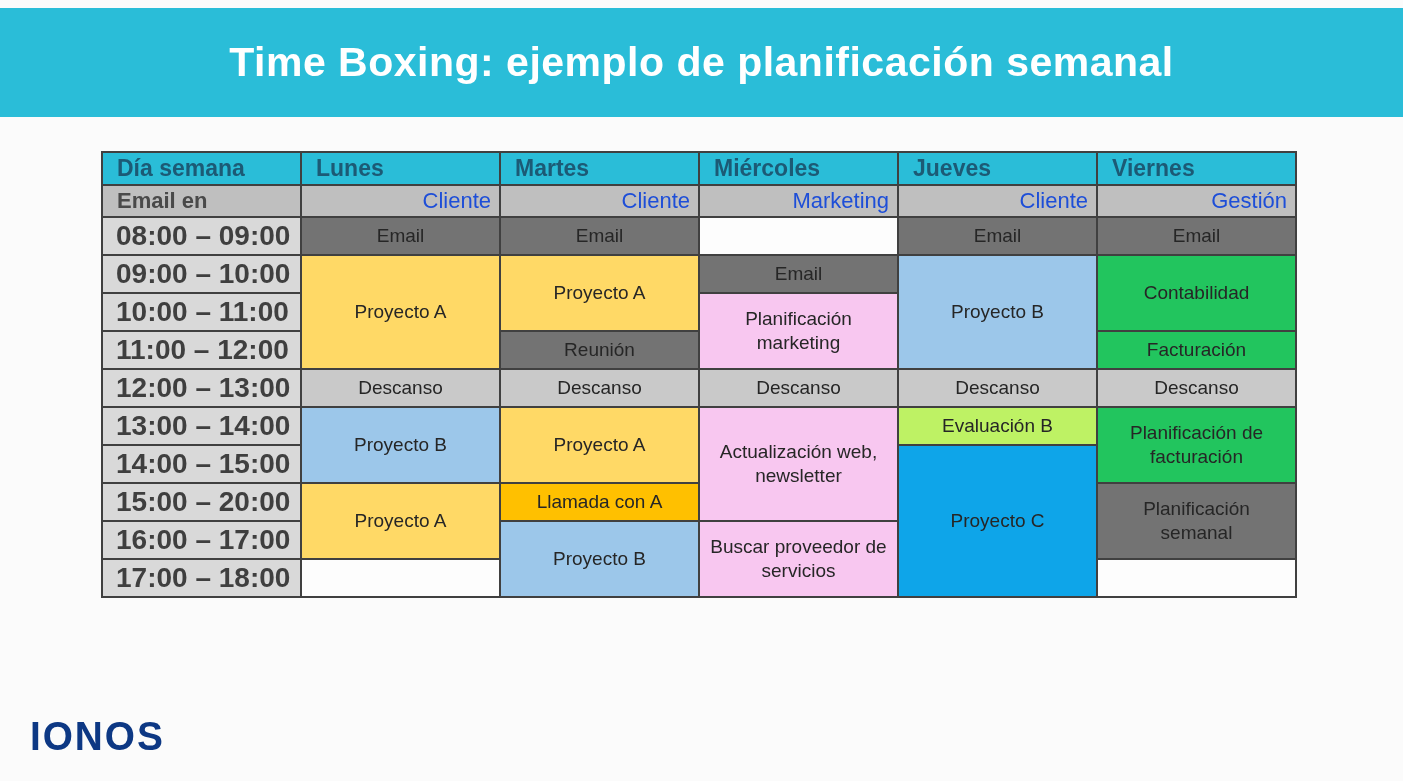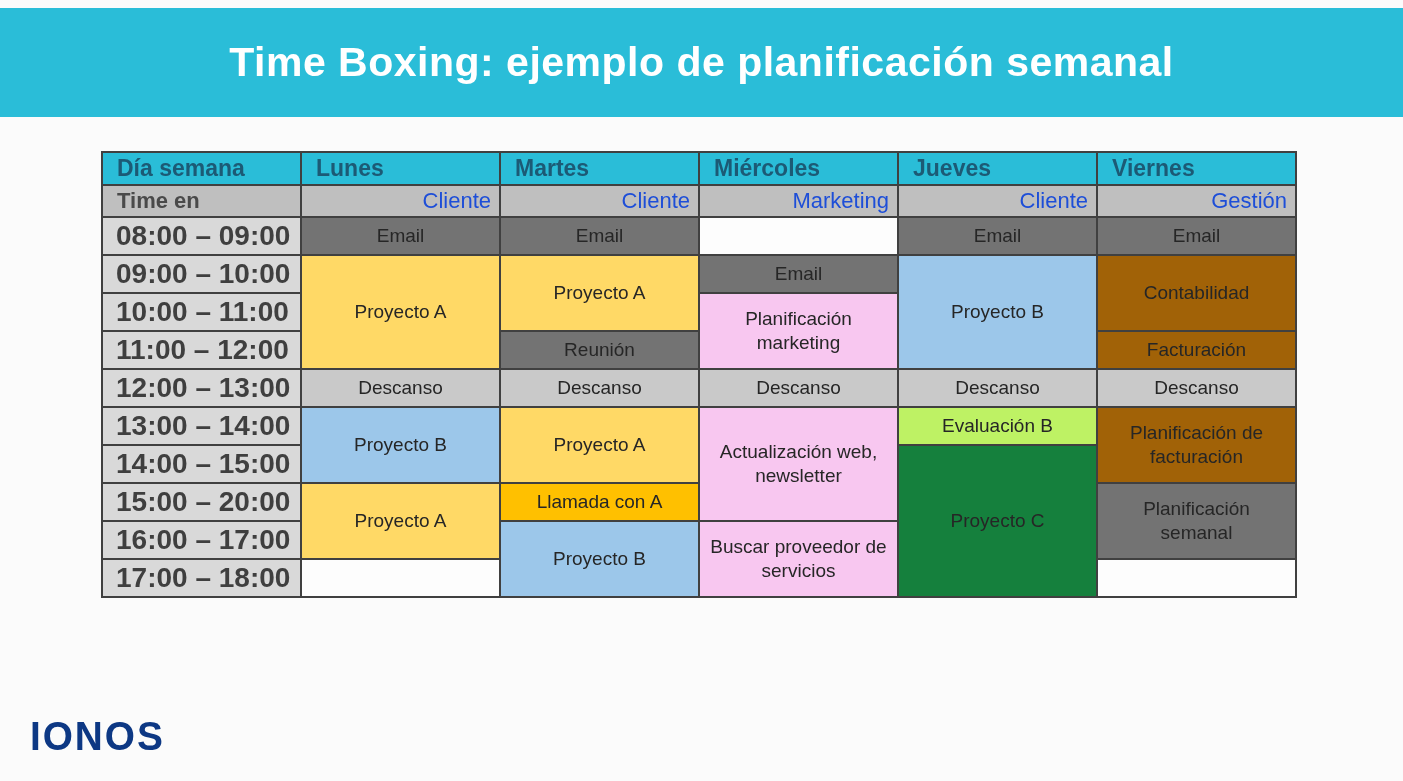--- a/index.html
+++ b/index.html
@@ -52,22 +52,22 @@
   td.cell {
     font-size:19px; color:#262626; text-align:center; line-height:1.25;
   }
   .c-lblue   { background:#737373; }
   .c-mblue   { background:#9CC7EA; }
   .c-sblue   { background:#bef264; }
   .c-yellow  { background:#FFD966; }
   .c-orange  { background:#FFC000; }
   .c-gray    { background:#C9C9C9; }
   .c-pink    { background:#F8C7F0; }
-  .c-magenta { background:#a16207; }
-  .c-cyan    { background:#15803d;margin-left:36px; }
+  .c-magenta { background:#22c55e; }
+  .c-cyan    { background:#0ea5e9;margin-left:36px; }
   .c-white   { background:#FDFDFD; }
   .logo {
     position:absolute; left:30px; top:714px;
     font-size:40px; font-weight:bold; color:#0D3884;
     letter-spacing:2px; transform:scaleX(0.97); transform-origin:left;
   }
 </style>
 </head>
 <body>
 
@@ -90,21 +90,21 @@
         <tr class="head-row">
       <th>Día semana</th>
       <th>Lunes</th>
       <th>Martes</th>
       <th>Miércoles</th>
       <th>Jueves</th>
       <th>Viernes</th>
     </tr>
 
     <tr class="focus-row">
-      <th>Time en</th>
+      <th>Email en</th>
       <td>Cliente</td>
       <td>Cliente</td>
       <td>Marketing</td>
       <td>Cliente</td>
       <td>Gestión</td>
     </tr>
 
     <tr>
       <th class="time-th">08:00 – 09:00</th>
       <td class="cell c-lblue">Email</td>

